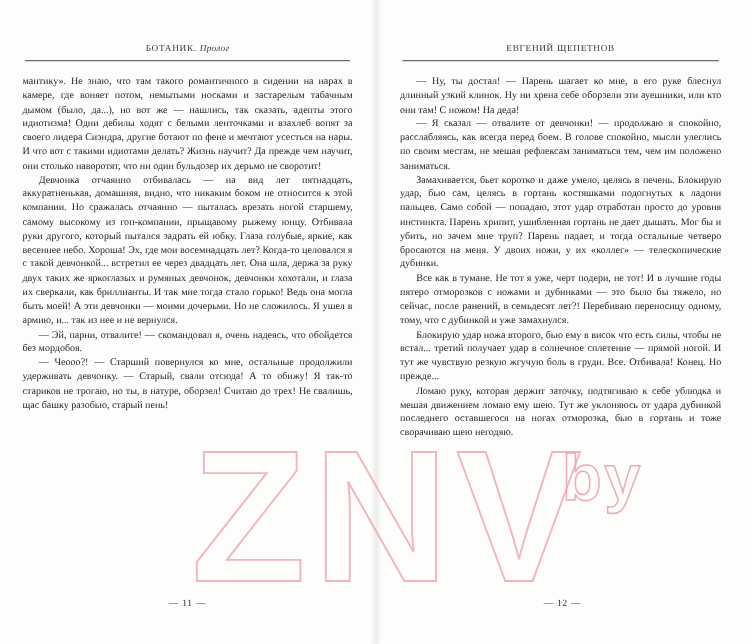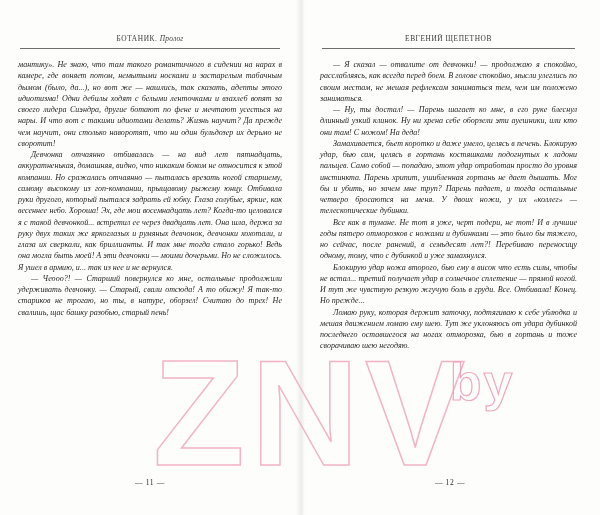--- a/index.html
+++ b/index.html
@@ -65,21 +65,20 @@
   .page-left .rule  { margin-left: 2px;  margin-right: 2px; }
   .page-right .rule { margin-left: 2px;  margin-right: 2px; }
 
   .body-text {
     font-size: 8.05px;
     line-height: 11.25px;
     text-align: justify;
     text-justify: inter-word;
     color: #1d1d1d;
     hyphens: manual;
-    font-style: italic;
   }
   .body-text p {
     margin: 0;
     text-indent: 13px;
   }
   .body-text p.noindent { text-indent: 0; }
 
   .folio {
     position: absolute;
     bottom: 28px;
@@ -148,38 +147,39 @@
       <div class="runhead-text">
         <span class="caps">БОТАНИК.</span>
         <span class="ital">Пролог</span>
       </div>
     </div>
     <div class="rule"></div>
 
     <div class="body-text">
       <p class="noindent">мантику». Не знаю, что там такого романтичного в сидении на нарах в камере, где воняет потом, немытыми носками и застарелым табачным дымом (было, да...), но вот же — нашлись, так сказать, адепты этого идиотизма! Одни дебилы ходят с белыми ленточками и взахлеб вопят за своего лидера Сиэндра, другие ботают по фене и мечтают усесться на нары. И что вот с такими идиотами делать? Жизнь научит? Да прежде чем научит, они столько наворотят, что ни один бульдозер их дерьмо не своротит!</p>
       <p>Девчонка отчаянно отбивалась — на вид лет пятнадцать, аккуратненькая, домашняя, видно, что никаким боком не относится к этой компании. Но сражалась отчаянно — пыталась врезать ногой старшему, самому высокому из гоп-компании, прыщавому рыжему юнцу. Отбивала руки другого, который пытался задрать ей юбку. Глаза голубые, яркие, как весеннее небо. Хороша! Эх, где мои восемнадцать лет? Когда-то целовался я с такой девчонкой... встретил ее через двадцать лет. Она шла, держа за руку двух таких же яркоглазых и румяных девчонок, девчонки хохотали, и глаза их сверкали, как бриллианты. И так мне тогда стало горько! Ведь она могла быть моей! А эти девчонки — моими дочерьми. Но не сложилось. Я ушел в армию, и... так из нее и не вернулся.</p>
+      <p>— Эй, парни, отвалите! — скомандовал я, очень надеясь, что обойдется без мордобоя.</p>
       <p>— Чеооо?! — Старший повернулся ко мне, остальные продолжили удерживать девчонку. — Старый, свали отсюда! А то обижу! Я так-то стариков не трогаю, но ты, в натуре, оборзел! Считаю до трех! Не свалишь, щас башку разобью, старый пень!</p>
     </div>
 
     <div class="folio">— 11 —</div>
   </div>
 
   <div class="page page-right">
 
     <div class="runhead">
       <div class="runhead-text">
         <span class="caps">ЕВГЕНИЙ ЩЕПЕТНОВ</span>
       </div>
     </div>
     <div class="rule"></div>
 
     <div class="body-text">
+      <p>— Ну, ты достал! — Парень шагает ко мне, в его руке блеснул длинный узкий клинок. Ну ни хрена себе оборзели эти ауешники, или кто они там! С ножом! На деда!</p>
       <p>— Я сказал — отвалите от девчонки! — продолжаю я спокойно, расслабляясь, как всегда перед боем. В голове спокойно, мысли улеглись по своим местам, не мешая рефлексам заниматься тем, чем им положено заниматься.</p>
-      <p>— Ну, ты достал! — Парень шагает ко мне, в его руке блеснул длинный узкий клинок. Ну ни хрена себе оборзели эти ауешники, или кто они там! С ножом! На деда!</p>
       <p>Замахивается, бьет коротко и даже умело, целясь в печень. Блокирую удар, бью сам, целясь в гортань костяшками подогнутых к ладони пальцев. Само собой — попадаю, этот удар отработан просто до уровня инстинкта. Парень хрипит, ушибленная гортань не дает дышать. Мог бы и убить, но зачем мне труп? Парень падает, и тогда остальные четверо бросаются на меня. У двоих ножи, у их «коллег» — телескопические дубинки.</p>
       <p>Все как в тумане. Не тот я уже, черт подери, не тот! И в лучшие годы пятеро отморозков с ножами и дубинками — это было бы тяжело, но сейчас, после ранений, в семьдесят лет?! Перебиваю переносицу одному, тому, что с дубинкой и уже замахнулся.</p>
       <p>Блокирую удар ножа второго, бью ему в висок что есть силы, чтобы не встал... третий получает удар в солнечное сплетение — прямой ногой. И тут же чувствую резкую жгучую боль в груди. Все. Отбивала! Конец. Но прежде...</p>
       <p>Ломаю руку, которая держит заточку, подтягиваю к себе ублюдка и мешая движением ломаю ему шею. Тут же уклоняюсь от удара дубинкой последнего оставшегося на ногах отморозка, бью в гортань и тоже сворачиваю шею негодяю.</p>
     </div>
 
     <div class="folio">— 12 —</div>
   </div>
 
   <div class="gutter"></div>

